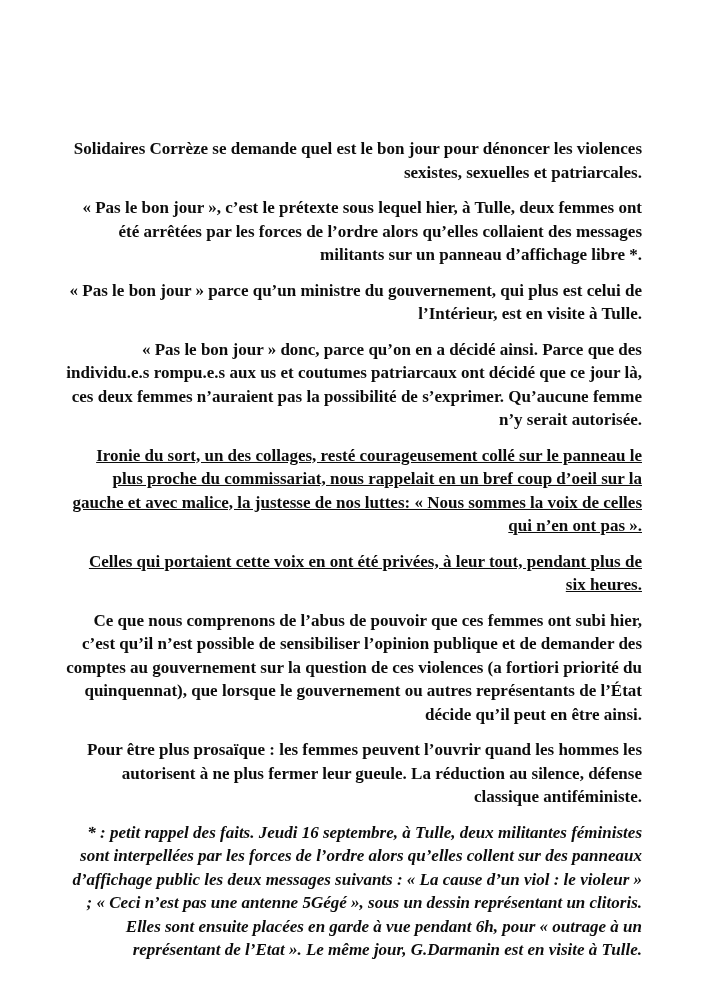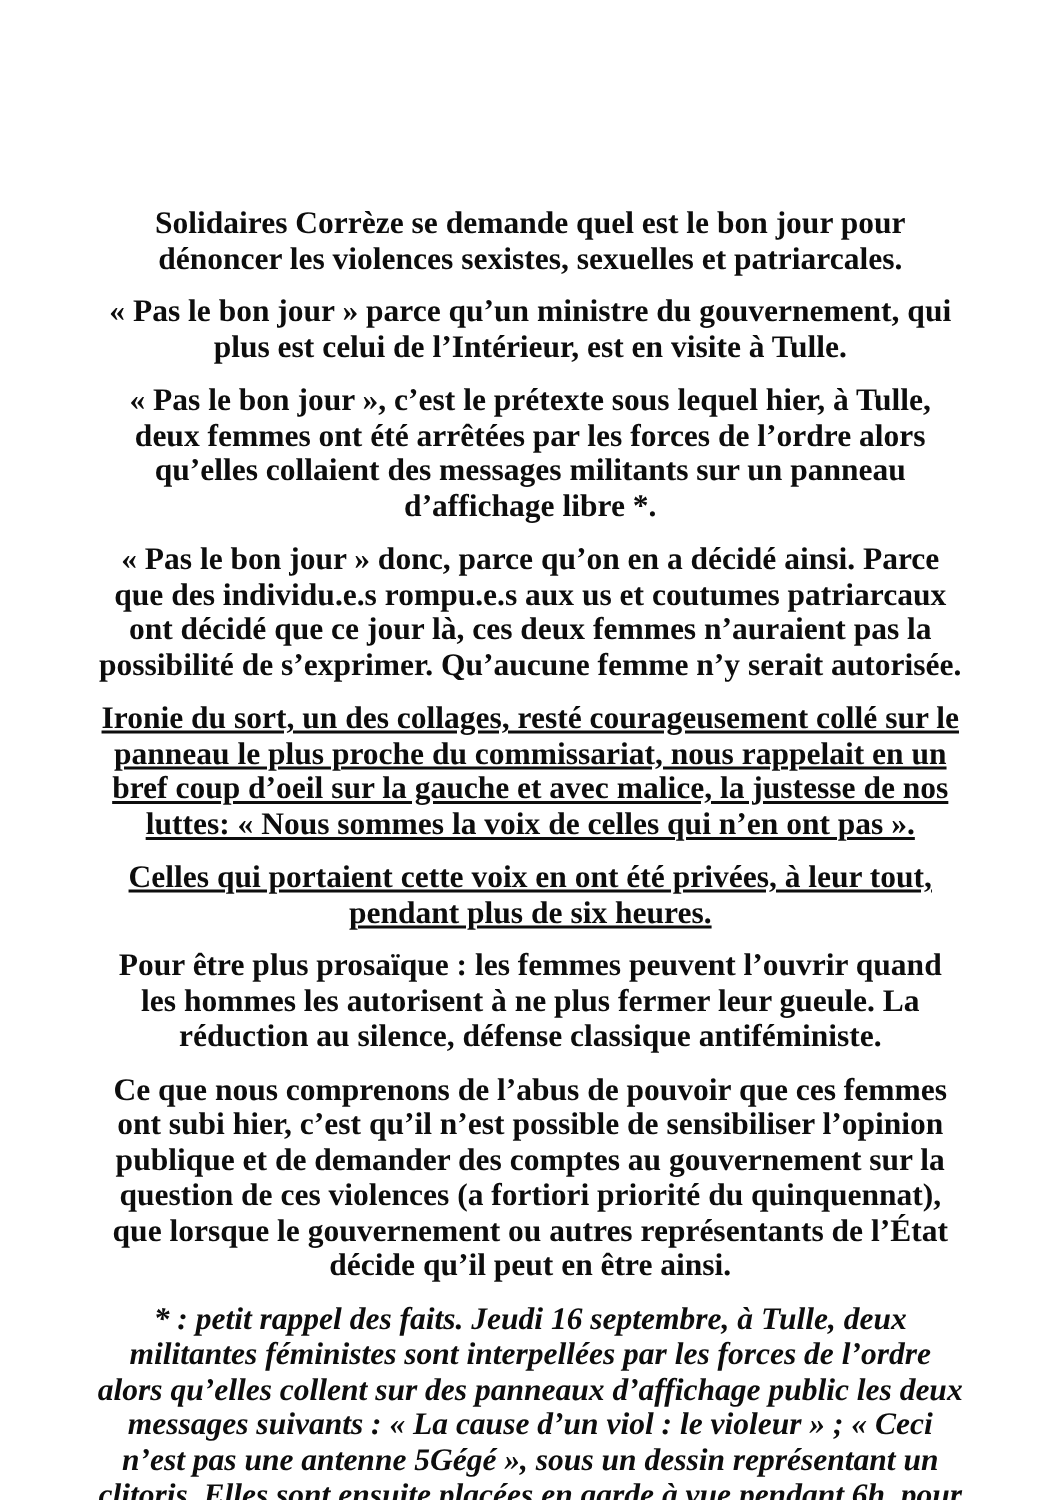--- a/index.html
+++ b/index.html
@@ -24,37 +24,37 @@
   .content {
     position: absolute;
     left: 65px;
     top: 137px;
     width: 577px;
   }
   .content p {
     margin: 0 0 12px 0;
     font-family: "Liberation Serif", "DejaVu Serif", serif;
     font-weight: bold;
-    font-size: 21px;
+    font-size: 17px;
     line-height: 23.5px;
     color: #0d0d0d;
-    text-align: center;
+    text-align: right;
   }
   .content p.footnote {
     font-style: italic;
   }
 </style>
 </head>
 <body style="background: rgb(255, 255, 255);">
 
 <div class="page">
   <div class="content">
     <p style="color: rgb(13, 13, 13);">Solidaires Corrèze se demande quel est le bon jour pour dénoncer les violences sexistes, sexuelles et patriarcales.</p>
+    <p style="color: rgb(13, 13, 13);">« Pas le bon jour », c’est le prétexte sous lequel hier, à Tulle, deux femmes ont été arrêtées par les forces de l’ordre alors qu’elles collaient des messages militants sur un panneau d’affichage libre *.</p>
     <p style="color: rgb(13, 13, 13);">« Pas le bon jour » parce qu’un ministre du gouvernement, qui plus est celui de l’Intérieur, est en visite à Tulle.</p>
-    <p style="color: rgb(13, 13, 13);">« Pas le bon jour », c’est le prétexte sous lequel hier, à Tulle, deux femmes ont été arrêtées par les forces de l’ordre alors qu’elles collaient des messages militants sur un panneau d’affichage libre *.</p>
     <p style="color: rgb(13, 13, 13);">« Pas le bon jour » donc, parce qu’on en a décidé ainsi. Parce que des individu.e.s rompu.e.s aux us et coutumes patriarcaux ont décidé que ce jour là, ces deux femmes n’auraient pas la possibilité de s’exprimer. Qu’aucune femme n’y serait autorisée.</p>
     <p style="color: rgb(13, 13, 13); text-decoration: underline;">Ironie du sort, un des collages, resté courageusement collé sur le panneau le plus proche du commissariat, nous rappelait en un bref coup d’oeil sur la gauche et avec malice, la justesse de nos luttes: « Nous sommes la voix de celles qui n’en ont pas ».</p>
     <p style="color: rgb(13, 13, 13); text-decoration: underline;">Celles qui portaient cette voix en ont été privées, à leur tout, pendant plus de six heures.</p>
+    <p style="color: rgb(13, 13, 13);">Ce que nous comprenons de l’abus de pouvoir que ces femmes ont subi hier, c’est qu’il n’est possible de sensibiliser l’opinion publique et de demander des comptes au gouvernement sur la question de ces violences (a fortiori priorité du quinquennat), que lorsque le gouvernement ou autres représentants de l’État décide qu’il peut en être ainsi.</p>
     <p style="color: rgb(13, 13, 13);">Pour être plus prosaïque : les femmes peuvent l’ouvrir quand les hommes les autorisent à ne plus fermer leur gueule. La réduction au silence, défense classique antiféministe.</p>
-    <p style="color: rgb(13, 13, 13);">Ce que nous comprenons de l’abus de pouvoir que ces femmes ont subi hier, c’est qu’il n’est possible de sensibiliser l’opinion publique et de demander des comptes au gouvernement sur la question de ces violences (a fortiori priorité du quinquennat), que lorsque le gouvernement ou autres représentants de l’État décide qu’il peut en être ainsi.</p>
     <p class="footnote" style="color: rgb(13, 13, 13);">* : petit rappel des faits. Jeudi 16 septembre, à Tulle, deux militantes féministes sont interpellées par les forces de l’ordre alors qu’elles collent sur des panneaux d’affichage public les deux messages suivants : « La cause d’un viol : le violeur » ; « Ceci n’est pas une antenne 5Gégé », sous un dessin représentant un clitoris. Elles sont ensuite placées en garde à vue pendant 6h, pour « outrage à un représentant de l’Etat ». Le même jour, G.Darmanin est en visite à Tulle.</p>
   </div>
 </div>
 
 </body></html>

